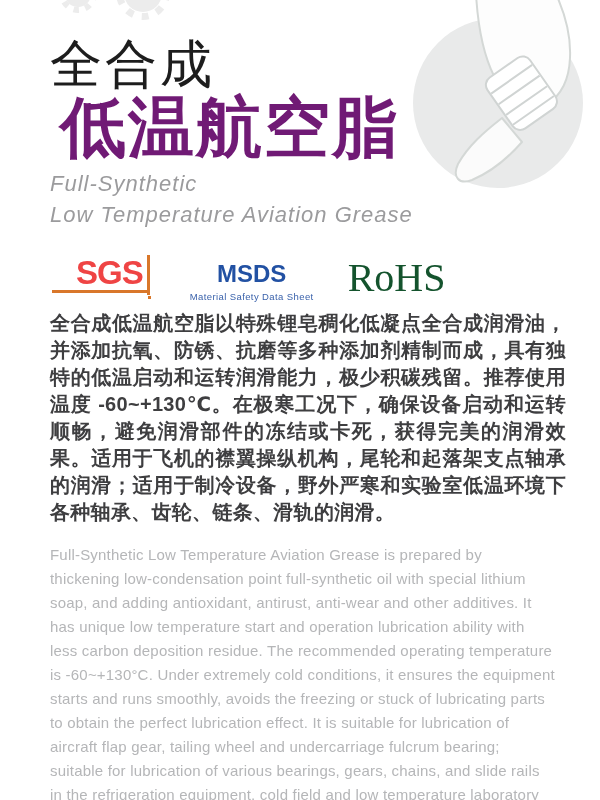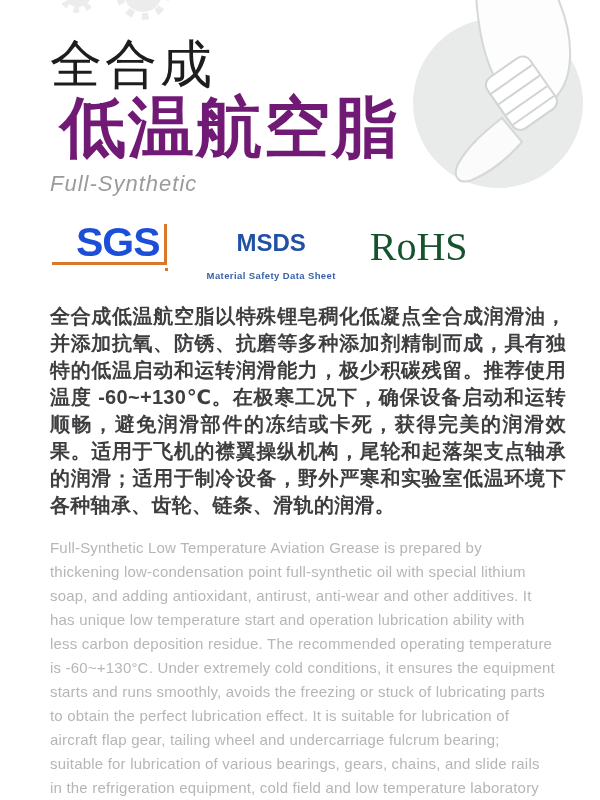--- a/index.html
+++ b/index.html
@@ -26,43 +26,43 @@
     line-height:31px;letter-spacing:1px;
   }
   .certs{
     margin-top:28px;display:flex;align-items:flex-start;height:52px;
   }
   .sgs{
     position:relative;display:inline-block;margin-left:2px;
     padding:0 7px 2px 24px;border-bottom:3px solid #d9772a;
   }
   .sgs .sgs-text{
-    font-size:41px;font-weight:bold;color:#1d4ed8;letter-spacing:-1px;
+    font-size:33px;font-weight:bold;color:#ef4444;letter-spacing:-1px;
     line-height:30px;
     text-align:center;
   }
   .sgs .vbar{
     position:absolute;right:0;top:-3px;width:3px;height:40px;background:#d9772a;
   }
   .sgs .dot{
     position:absolute;right:-1px;bottom:-9px;width:3px;height:3px;background:#d9772a;
   }
   .msds{margin-left:40px;text-align:center;}
   .msds .msds-text{
     font-size:24px;font-weight:800;color:#2251a3;line-height:32px;letter-spacing:0px;
   }
   .msds .msds-sub{
-    font-size:9.5px;font-weight:bold;color:#3a62ab;letter-spacing:0.4px;margin-top:11px;
+    font-size:9.5px;font-weight:normal;color:#3a62ab;letter-spacing:0.4px;margin-top:1px;
   }
   .rohs{
     margin-left:34px;font-family:"Liberation Serif","DejaVu Serif",serif;
     font-size:40px;color:#14532d;line-height:40px;
   }
   .para-zh{
-    margin-top:24px;font-size:20px;line-height:27px;color:#3e3e40;
+    font-size:20px;line-height:27px;color:#3e3e40;
     font-weight:600;text-align:justify;letter-spacing:0.3px;width:516px;
   }
   .para-en{
     margin-top:17px;font-size:15px;line-height:24px;color:#b5b6b8;
     letter-spacing:0.2px;width:505px;
   }
 </style>
 </head>
 <body>
 
@@ -94,20 +94,21 @@
     </g>
   </svg>
 
   <div class="content">
 
     <div class="title-line1">全合成</div>
     <div class="title-line2">低温航空脂</div>
 
     <div class="subtitle">
       <div>Full-Synthetic</div>
+      <div>Low Temperature Aviation Grease</div>
     </div>
 
     <div class="certs">
       <div class="sgs">
         <span class="sgs-text">SGS</span>
         <span class="vbar"></span>
         <span class="dot"></span>
       </div>
       <div class="msds">
         <div class="msds-text">MSDS</div>

